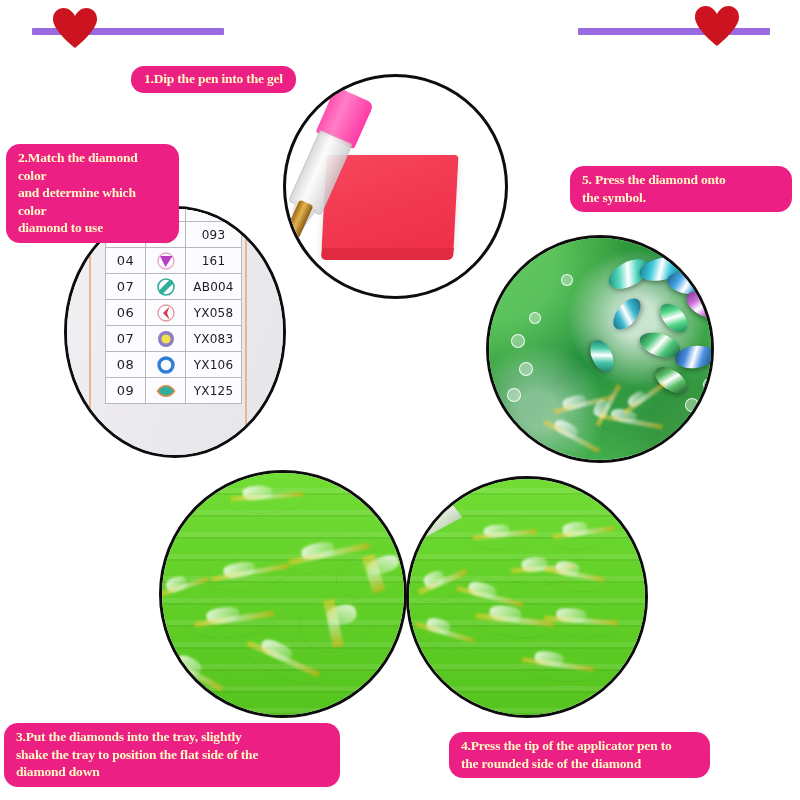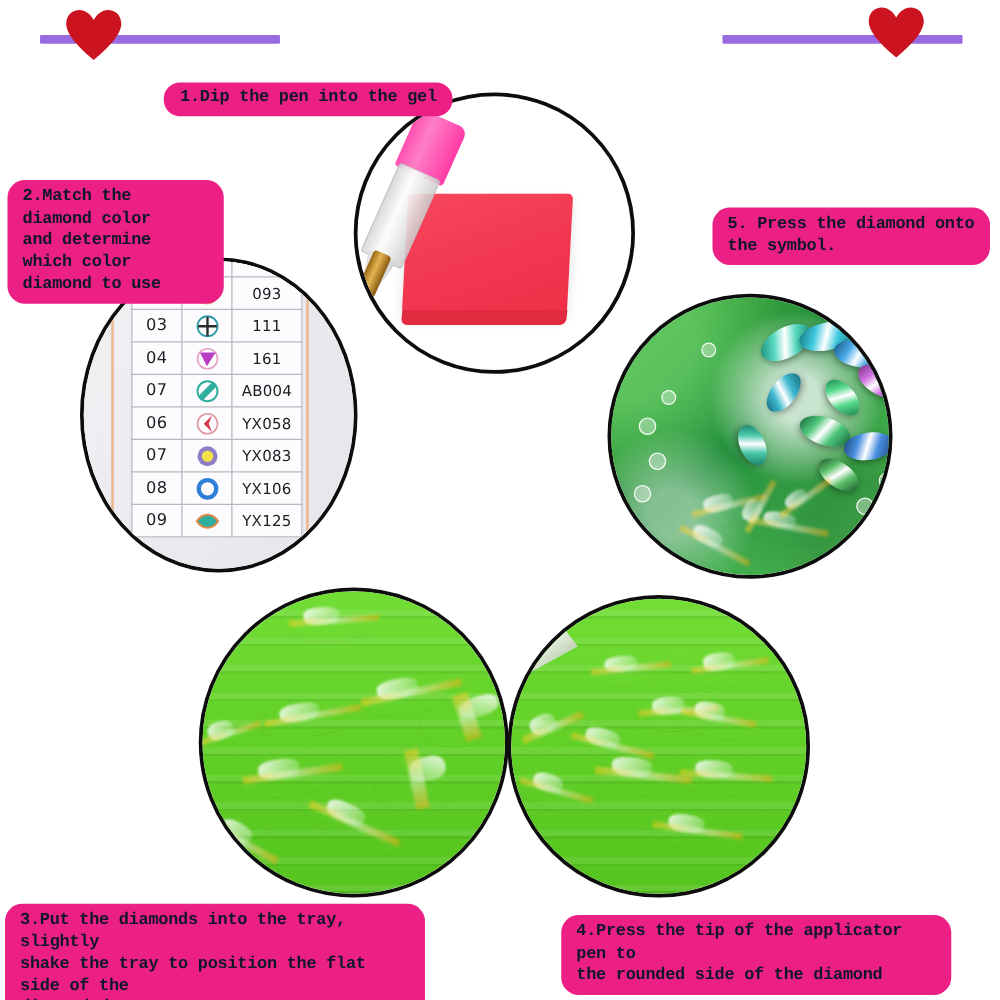--- a/index.html
+++ b/index.html
@@ -53,35 +53,35 @@
     font-weight: 400;
     letter-spacing: 0.5px;
     color: #111111;
     line-height: 46px;
   }
 
   
   .label {
     position: absolute;
     background: #ec2084;
-    color: #0f172a;
-    font-family: Liberation Mono, monospace;
+    color: #fef9c3;
+    font-family: Liberation Serif, serif;
     font-weight: 700;
     font-size: 13.5px;
     line-height: 17.5px;
     letter-spacing: -0.2px;
     border-radius: 14px;
     padding: 5px 12px 6px 12px;
     z-index: 40;
     white-space: pre-line;
   }
   .label-1 { left: 131px; top: 66px;  border-radius: 13px; padding: 4px 13px 5px 13px; }
   .label-2 { left: 6px;   top: 144px; width: 173px; }
   .label-3 { left: 4px;   top: 723px; width: 336px; }
-  .label-4 { left: 449px; top: 732px; width: 312px; }
+  .label-4 { left: 449px; top: 732px; width: 261px; }
   .label-5 { left: 570px; top: 166px; width: 222px; }
 
   
   .circle {
     position: absolute;
     border-radius: 50%;
     border: 3px solid #0d0d0d;
     overflow: hidden;
     background: #ffffff;
     z-index: 10;
@@ -304,32 +304,20 @@
               <td class="code">02</td>
               <td class="sym">
                 <span class="symwrap">
                   <svg width="20" height="20" viewBox="0 0 20 20">
                     <circle cx="10" cy="10" r="8" fill="none" stroke="#d9c86a" stroke-width="1.2"></circle>
                     <path d="M4 4 L15 13 L4 15 Z" fill="#5a4fc4"></path>
                   </svg>
                 </span>
               </td>
               <td class="num">093</td>
-            </tr>
-            <tr>
-              <td class="code">03</td>
-              <td class="sym">
-                <span class="symwrap">
-                  <svg width="20" height="20" viewBox="0 0 20 20">
-                    <circle cx="10" cy="10" r="8" fill="none" stroke="#2f9aa6" stroke-width="1.5"></circle>
-                    <path d="M10 2.5 V17.5 M2.5 10 H17.5" stroke="#2b2b2b" stroke-width="1.9"></path>
-                  </svg>
-                </span>
-              </td>
-              <td class="num">111</td>
             </tr>
             <tr>
               <td class="code">04</td>
               <td class="sym">
                 <span class="symwrap">
                   <svg width="20" height="20" viewBox="0 0 20 20">
                     <circle cx="10" cy="10" r="8" fill="none" stroke="#e7a3c6" stroke-width="1.3"></circle>
                     <path d="M4 5 L16.5 5 L9.5 16 Z" fill="#b83cc4"></path>
                   </svg>
                 </span>

